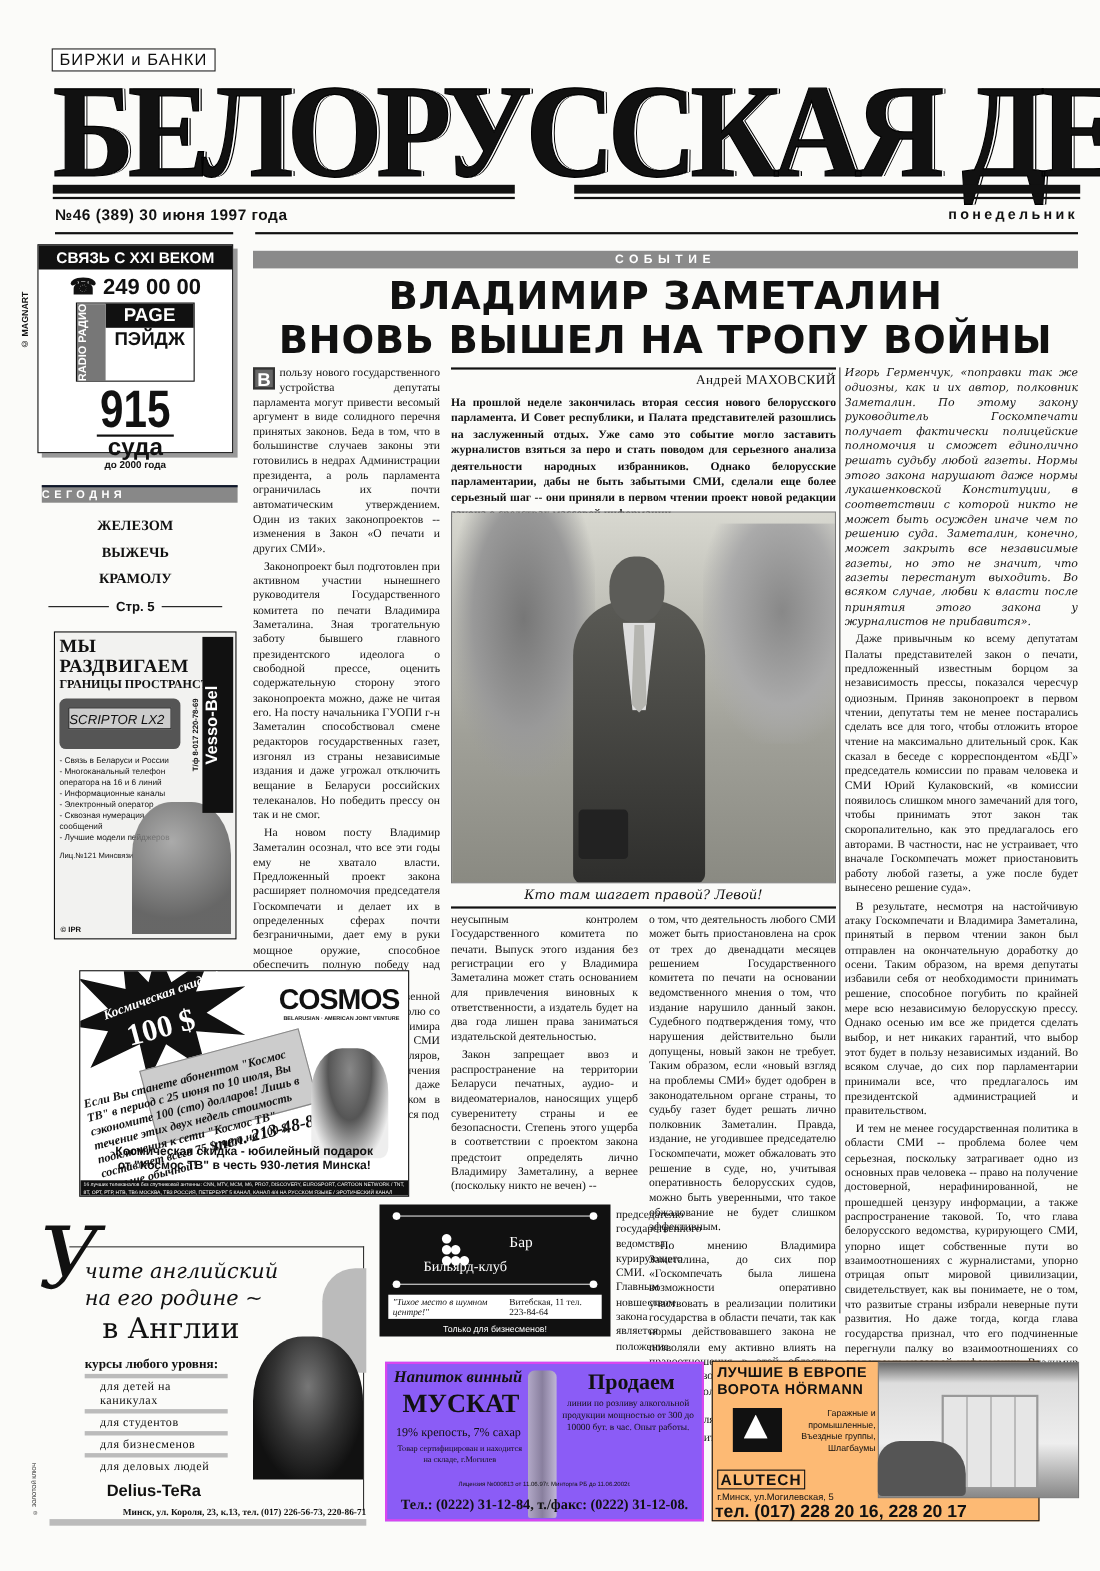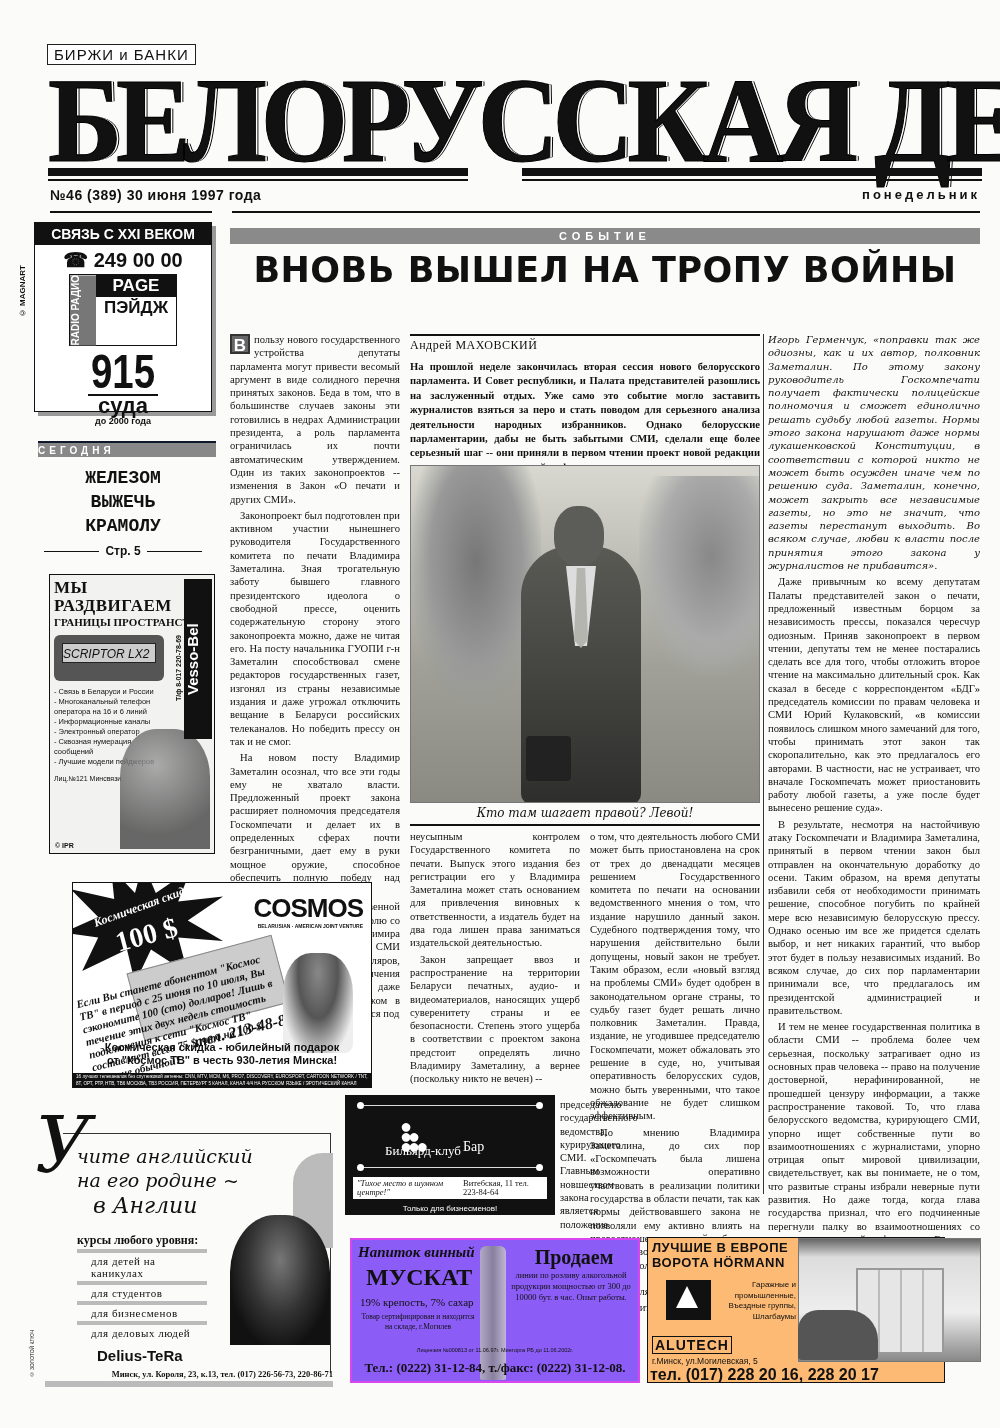--- a/index.html
+++ b/index.html
@@ -19,21 +19,21 @@
 .pagebox .brand{display:flex;margin:2px auto 0;width:108px;border:1px solid #111}
 .pagebox .radio{width:26px;background:#777;color:#fff;font-family:"Liberation Sans",sans-serif;font-weight:bold;font-size:10px;writing-mode:vertical-rl;transform:rotate(180deg);text-align:center;line-height:12px}
 .pagebox .pg{flex:1;font-family:"Liberation Sans",sans-serif;font-weight:bold}
 .pagebox .pg div{font-size:17px;text-align:center;line-height:22px}
 .pagebox .pg .inv{background:#111;color:#fff}
 .pagebox .num{font-family:"Liberation Sans",sans-serif;font-weight:bold;font-size:48px;text-align:center;line-height:44px;margin-top:4px;transform:scaleX(.8)}
 .pagebox .days{font-family:"Liberation Sans",sans-serif;font-weight:bold;font-size:22px;text-align:center;line-height:20px;border-top:2px solid #111;width:70px;margin:0 auto}
 .pagebox .till{font-family:"Liberation Sans",sans-serif;font-weight:bold;font-size:9px;text-align:center}
 .magnart{left:18px;top:265px;font-family:"Liberation Sans",sans-serif;font-size:8px;writing-mode:vertical-rl;transform:rotate(180deg);font-weight:bold}
 .today-bar{left:38px;top:441px;width:178px;height:16px;background:#888;color:#fff;font-family:"Liberation Sans",sans-serif;font-weight:bold;font-size:10px;letter-spacing:4px;line-height:16px;border-top:2px solid #0f172a}
-.today-title{left:34px;top:466px;width:178px;text-align:center;font-family:Liberation Mono, monospace;font-weight:bold;font-size:18px;line-height:24px}
+.today-title{left:34px;top:466px;width:178px;text-align:center;font-family:Liberation Serif, serif;font-weight:bold;font-size:13px;line-height:24px}
 .today-page{left:34px;top:544px;width:178px;text-align:center;font-family:"Liberation Sans",sans-serif;font-weight:bold;font-size:12px}
 .today-page:before,.today-page:after{content:"";display:inline-block;width:55px;height:1px;background:#111;vertical-align:middle;margin:0 6px}
 .vesso{left:49px;top:574px;width:166px;height:280px;border:1px solid #111;background:#f2f2f0;padding:4px}
 .vesso .t1{font-size:17px;font-weight:bold;letter-spacing:.5px;line-height:18px}
 .vesso .t2{font-size:11px;font-weight:bold;line-height:14px}
 .vesso .pager{margin:6px 0 6px 0;width:110px;height:46px;background:#555;border-radius:6px;padding:8px 8px}
 .vesso .pager .scr{background:#ccc;height:20px;font-family:"Liberation Sans",sans-serif;font-style:italic;font-size:12px;text-align:left;line-height:20px;border:1px solid #222}
 .vesso ul{list-style:none;font-family:"Liberation Sans",sans-serif;font-size:7.5px;line-height:10px;width:105px}
 .vesso .lic{font-family:"Liberation Sans",sans-serif;font-size:7px;margin-top:8px}
 .vesso .side{position:absolute;right:2px;top:4px;width:28px;height:160px;background:#111;color:#fff;writing-mode:vertical-rl;transform:rotate(180deg);font-family:"Liberation Sans",sans-serif;font-weight:bold;font-size:15px;text-align:center}
@@ -44,21 +44,21 @@
 .event-bar{left:230px;top:228px;width:750px;height:16px;background:#8a8a8a;color:#fff;font-family:"Liberation Sans",sans-serif;font-weight:bold;font-size:11px;letter-spacing:5px;text-align:center;line-height:16px}
 .headline{left:230px;top:250px;width:750px;text-align:center;font-family:"DejaVu Sans",sans-serif;font-weight:bold;font-size:35px;line-height:40px;letter-spacing:.5px}
 
 .col{font-size:10.6px;line-height:13.3px;text-align:justify;hyphens:auto}
 .col p{text-indent:10px}
 .col p+p{margin-top:3px}
 .col1{left:230px;top:333px;width:170px}
 .dropcap{float:left;width:20px;height:20px;background:#666;color:#fff;font-family:"Liberation Sans",sans-serif;font-weight:bold;font-size:17px;text-align:center;line-height:20px;margin:1px 4px 0 0;border:2px solid #333}
 .col1 p.first{text-indent:0}
 .byline-rule{left:410px;top:334px;width:350px;height:1.5px;background:#111}
-.byline{left:410px;top:338px;width:350px;text-align:left;font-size:12px;letter-spacing:.5px}
+.byline{left:410px;top:338px;width:350px;text-align:right;font-size:12px;letter-spacing:.5px}
 .lead{left:410px;top:360px;width:350px;font-weight:bold;font-size:10.6px;line-height:14.4px;text-align:justify}
 .photo{left:410px;top:465px;width:350px;height:338px;background:linear-gradient(180deg,#d8d8d0 0%,#b8b8b0 35%,#a0a098 60%,#8a8a82 100%);overflow:hidden;border:1px solid #777}
 .photo .tree{position:absolute;left:0;top:0;width:130px;height:240px;background:radial-gradient(ellipse at 50% 40%,#777 0%,#999 50%,transparent 75%)}
 .photo .tree2{position:absolute;right:0;top:10px;width:120px;height:200px;background:radial-gradient(ellipse at 60% 40%,#888 0%,#aaa 50%,transparent 75%)}
 .photo .man-body{position:absolute;left:110px;top:80px;width:120px;height:258px;background:linear-gradient(180deg,#5a5a55,#2e2e2c);border-radius:50px 50px 10px 10px}
 .photo .man-head{position:absolute;left:143px;top:40px;width:50px;height:60px;background:#5c5c58;border-radius:45%}
 .photo .shirt{position:absolute;left:155px;top:100px;width:30px;height:80px;background:#ddd;clip-path:polygon(0 0,100% 0,70% 100%,30% 100%)}
 .photo .tie{position:absolute;left:163px;top:102px;width:14px;height:80px;background:#b5b5b0;clip-path:polygon(20% 0,80% 0,100% 90%,50% 100%,0 90%)}
 .photo .bag{position:absolute;left:115px;top:270px;width:45px;height:45px;background:#222;border-radius:4px}
 .caption{left:410px;top:806px;width:350px;text-align:center;font-style:italic;font-size:12px;font-family:"DejaVu Serif",serif}
@@ -80,37 +80,37 @@
 .cosmos .phone{position:absolute;left:120px;top:138px;font-style:italic;font-weight:bold;font-size:16px;transform:rotate(-14deg)}
 .cosmos .guy{position:absolute;right:18px;top:70px;width:70px;height:100px;background:radial-gradient(ellipse at 50% 20%,#888 0%,#555 40%,#eee 80%);border-radius:40% 40% 10% 10%}
 .cosmos .gift{position:absolute;left:0;width:100%;top:158px;text-align:center;font-family:"Liberation Sans",sans-serif;font-weight:bold;font-size:11px;line-height:13px}
 .cosmos .bottom{position:absolute;left:0;bottom:0;width:100%;height:14px;background:#111;color:#fff;font-family:"Liberation Sans",sans-serif;font-size:4.6px;line-height:7px;padding:0 3px;overflow:hidden}
 
 .english{left:35px;top:1105px;width:298px;height:285px}
 .english .big-y{position:absolute;left:0;top:0;font-family:"DejaVu Serif",serif;font-style:italic;font-size:78px;line-height:80px}
 .english .frame{position:absolute;left:28px;top:28px;width:268px;height:240px;border-top:1px solid #333;border-right:1px solid #333}
 .english .l1{position:absolute;left:42px;top:40px;font-family:"DejaVu Serif",serif;font-style:italic;font-size:19px;line-height:22px}
 .english .l2{position:absolute;left:42px;top:64px;font-family:"DejaVu Serif",serif;font-style:italic;font-size:19px}
-.english .l3{position:absolute;left:58px;top:88px;font-family:"DejaVu Serif",serif;font-style:italic;font-size:22px}
+.english .l3{position:absolute;left:58px;top:88px;font-family:"DejaVu Serif",serif;font-size:26px}
 .english .courses{position:absolute;left:42px;top:128px;font-weight:bold;font-size:12px}
 .english .items{position:absolute;left:42px;top:144px;width:130px}
 .english .items div{border-top:4px solid #bbb;font-size:11px;letter-spacing:.5px;padding:2px 0 2px 14px;line-height:12px}
 .english .portrait{position:absolute;left:195px;top:110px;width:100px;height:130px;background:radial-gradient(ellipse at 50% 35%,#777 0%,#333 45%,#111 75%);border-radius:45% 45% 0 0}
 .english .greybar{position:absolute;left:258px;top:48px;width:40px;height:95px;background:#bbb;border-radius:30px 0 0 0}
 .english .delius{position:absolute;left:62px;top:242px;font-family:"Liberation Sans",sans-serif;font-weight:bold;font-size:15px}
 .english .addr{position:absolute;left:0;top:264px;width:298px;text-align:right;font-weight:bold;font-size:8.5px}
 .english .addrbar{position:absolute;left:10px;top:276px;width:288px;height:6px;background:#bbb}
 .english .copy{position:absolute;left:-6px;top:225px;writing-mode:vertical-rl;transform:rotate(180deg);font-family:"Liberation Sans",sans-serif;font-size:5px}
 
 .billiard{left:345px;top:1095px;width:210px;height:120px;background:#111;color:#fff;padding:6px}
 .billiard .line{height:1px;background:#ddd;margin:0 6px;position:relative}
 .billiard .line:before,.billiard .line:after{content:"";position:absolute;top:-3px;width:7px;height:7px;border-radius:50%;background:#fff}
 .billiard .line:before{left:0}.billiard .line:after{right:0}
 .billiard .balls{position:absolute;left:55px;top:26px;font-size:20px;letter-spacing:-4px;line-height:10px}
-.billiard .bar{position:absolute;left:118px;top:44px;font-size:14px}
+.billiard .bar{position:absolute;left:118px;top:28px;font-size:14px}
 .billiard .club{position:absolute;left:40px;top:48px;font-size:13px}
 .billiard .white{position:absolute;left:8px;top:82px;width:194px;height:22px;background:#fff;color:#111;display:flex;justify-content:space-between;padding:2px 4px;font-size:8.5px;line-height:9px}
 .billiard .white .slogan{font-style:italic}
 .billiard .only{position:absolute;left:0;bottom:2px;width:100%;text-align:center;font-family:"Liberation Sans",sans-serif;font-size:8px}
 
 .muscat{left:350px;top:1238px;width:290px;height:145px;border:2px solid #d946ef;background:#8b5cf6}
 .muscat .drink{position:absolute;left:6px;top:4px;font-style:italic;font-weight:bold;font-size:15px}
 .muscat .name{position:absolute;left:14px;top:24px;font-weight:bold;font-size:24px}
 .muscat .spec{position:absolute;left:8px;top:56px;font-size:11px}
 .muscat .cert{position:absolute;left:6px;top:72px;width:120px;text-align:center;font-size:7.5px;line-height:10px}
@@ -186,20 +186,21 @@
   </ul>
   <div class="lic">Лиц.№121 Минсвязи</div>
   <div class="man"></div>
   <div class="side">Vesso-Bel</div>
   <div class="tel">Т/ф 8-017 220-78-69</div>
   <div class="ipr">© IPR</div>
 </div>
 
 <div class="abs event-bar">СОБЫТИЕ</div>
 <div class="abs headline">
+  <div>ВЛАДИМИР ЗАМЕТАЛИН</div>
   <div>ВНОВЬ ВЫШЕЛ НА ТРОПУ ВОЙНЫ</div>
 </div>
 
 <div class="abs col col1">
   <p class="first"><span class="dropcap">В</span><span>пользу нового государственного устройства депутаты парламента могут привести весомый аргумент в виде солидного перечня принятых законов. Беда в том, что в большинстве случаев законы эти готовились в недрах Администрации президента, а роль парламента ограничилась их почти автоматическим утверждением. Один из таких законопроектов -- изменения в Закон «О печати и других СМИ».</span></p>
   <p>Законопроект был подготовлен при активном участии нынешнего руководителя Государственного комитета по печати Владимира Заметалина. Зная трогательную заботу бывшего главного президентского идеолога о свободной прессе, оценить содержательную сторону этого законопроекта можно, даже не читая его. На посту начальника ГУОПИ г-н Заметалин способствовал смене редакторов государственных газет, изгонял из страны независимые издания и даже угрожал отключить вещание в Беларуси российских телеканалов. Но победить прессу он так и не смог.</p>
   <p>На новом посту Владимир Заметалин осознал, что все эти годы ему не хватало власти. Предложенный проект закона расширяет полномочия председателя Госкомпечати и делает их в определенных сферах почти безграничными, дает ему в руки мощное оружие, способное обеспечить полную победу над самой независимой прессой.</p>
   <p>Если прежде государственной регистрации, а значит, и контролю со стороны ведомства Владимира Заметалина подлежали СМИ тиражом от 500 и более экземпляров, то в новом законе эти ограничения сняты. Теперь теоретически даже школьная стенгазета с тиражом в один экземпляр будет находиться под</p>
 </div>
 

